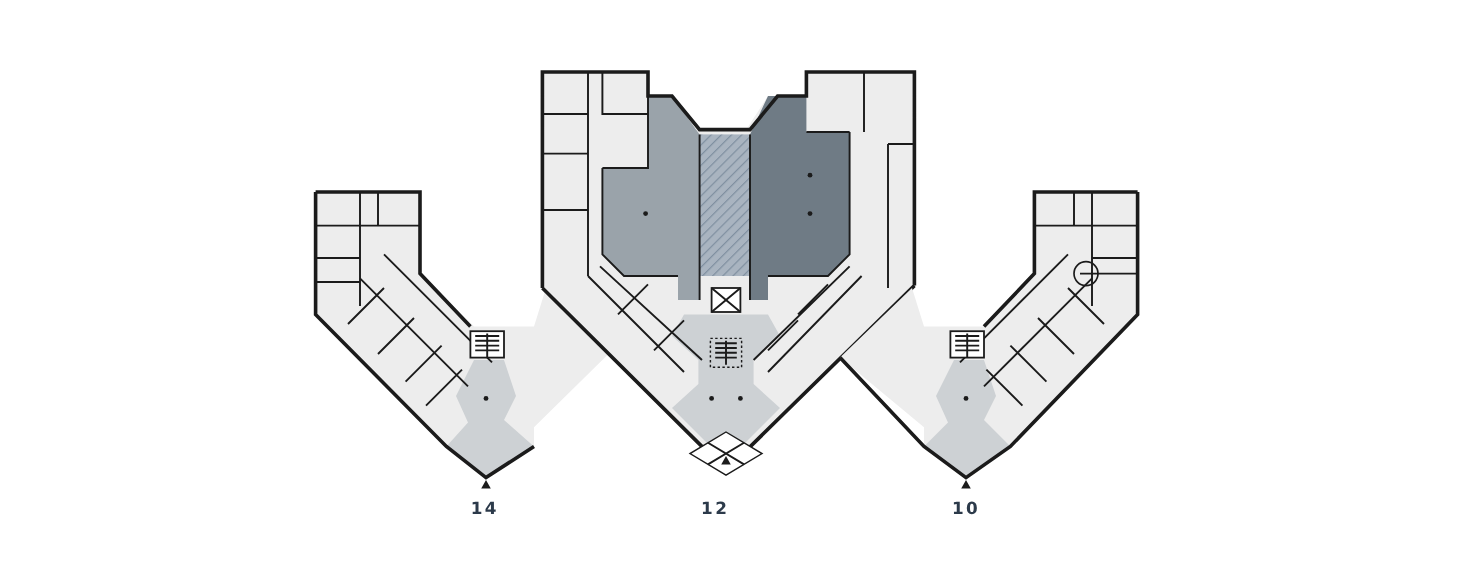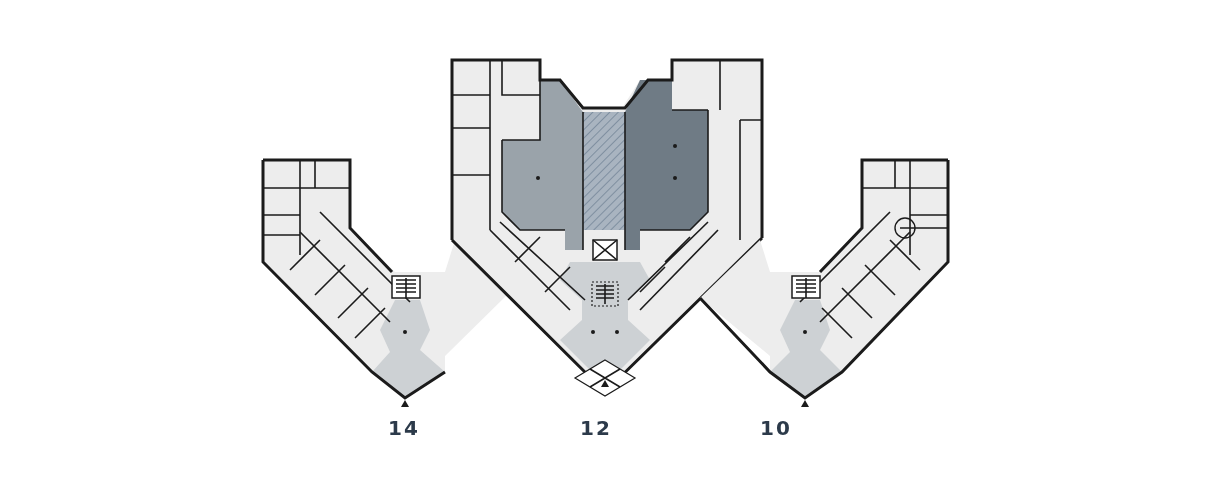--- a/index.html
+++ b/index.html
@@ -1,18 +1,18 @@
 <!DOCTYPE html>
 <html><head>
 <meta charset="utf-8">
 <style>
   html, body { margin:0; padding:0; background:#ffffff; }
   body { width:1216px; height:488px; position:relative; overflow:hidden; font-family:"DejaVu Sans", sans-serif; }
   #plan { position:absolute; left:0; top:0; width:1216px; height:488px; }
-  .bldg-label { position:absolute; top:416px; font-size:20px; letter-spacing:2px; color:#2c3a4a; font-weight:600; transform:translateX(-50%); }
+  .bldg-label { position:absolute; top:416px; font-size:14px; letter-spacing:2px; color:#2c3a4a; font-weight:600; transform:translateX(-50%); }
   .wall { fill:none; stroke:#1b1b1b; stroke-width:3; stroke-linejoin:miter; }
   .iwall { fill:none; stroke:#1b1b1b; stroke-width:1.6; }
   .floor { fill:#ededed; }
   .lobby { fill:#cdd1d4; }
   .col { fill:#1b1b1b; }
 </style>
 </head>
 <body>
 
 <svg id="plan" viewBox="0 0 1216 488" xmlns="http://www.w3.org/2000/svg">
@@ -77,13 +77,13 @@
     <rect x="792" y="276" width="28" height="22" fill="#ffffff" stroke="#1b1b1b" stroke-width="1.5"></rect>
     <path class="iwall" d="M796,280 L816,280 M796,284 L816,284 M796,288 L816,288 M796,292 L816,292 M806,278 L806,298"></path>
     <circle cx="905" cy="228" r="10" fill="none" stroke="#1b1b1b" stroke-width="1.4"></circle>
     <circle cx="805" cy="332" r="2" class="col"></circle>
     <polygon points="805,400 801,407 809,407" fill="#1b1b1b"></polygon>
   </g>
 </svg>
 
 <div class="bldg-label" style="left:404px;">14</div>
 <div class="bldg-label" style="left:596px;">12</div>
-<div class="bldg-label" style="left:776px;">10</div>
+<div class="bldg-label" style="left:805px;">10</div>
 
 </body></html>

